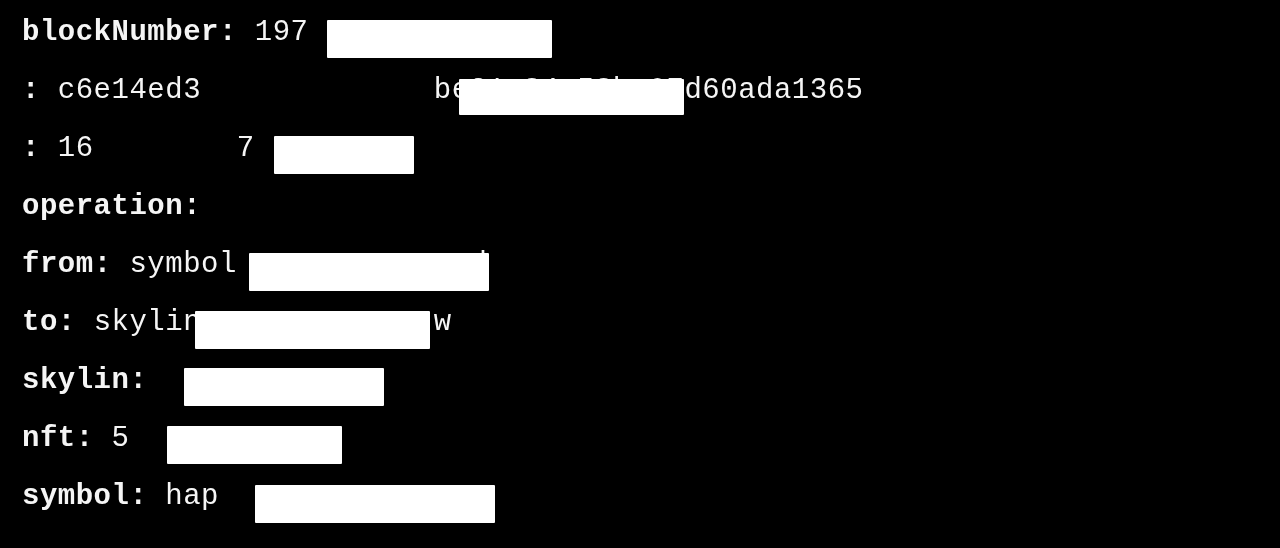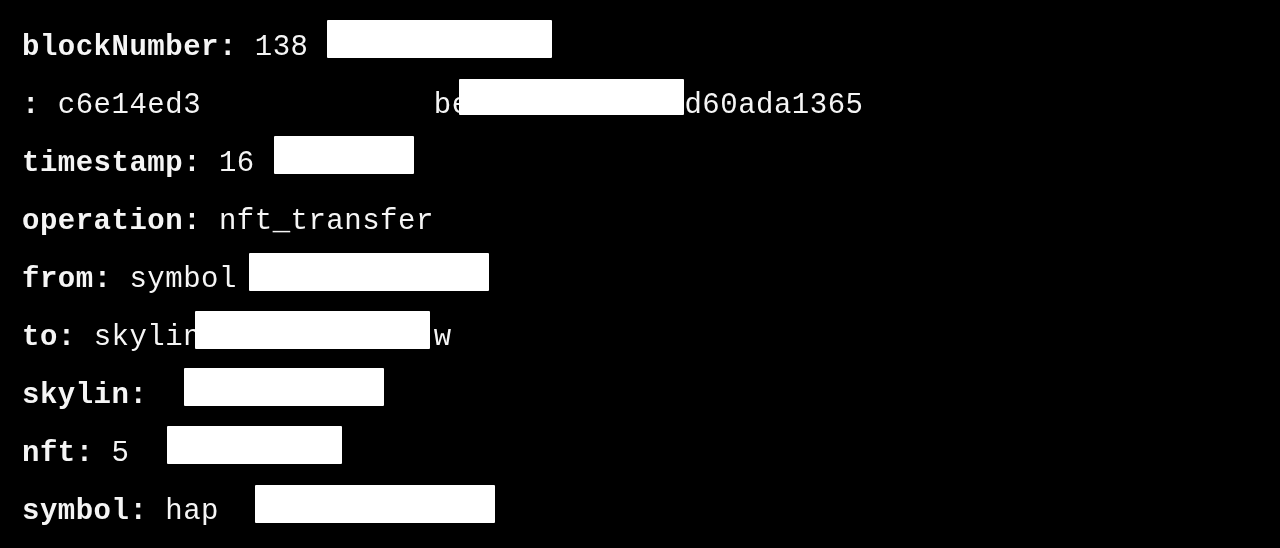--- a/index.html
+++ b/index.html
@@ -16,41 +16,41 @@
     font-size: 29px;
     line-height: 1.0;
     padding: 18px 22px;
     letter-spacing: 0.5px;
     filter: blur(0.3px);
   }
   .row {
     position: relative;
     height: 58px;
     display: flex;
-    align-items: center;
+    align-items: flex-start;
     white-space: pre;
   }
   .key {
     font-weight: bold;
   }
   .val {
     font-weight: normal;
   }
   .redact {
     position: absolute;
     background: #fff;
     border-radius: 1px;
   }
 </style>
 </head>
 <body>
 
 <div class="console" id="console">
-    <div class="row"><span class="key">blockNumber</span><span class="key">: </span><span class="val">138</span><div class="redact" style="left: 305px; top: 2px; width: 225px; height: 38px;"></div></div>
+    <div class="row"><span class="key">blockNumber</span><span class="key">: </span><span class="val">197</span><div class="redact" style="left: 305px; top: 2px; width: 225px; height: 38px;"></div></div>
     <div class="row"><span class="key">: </span><span class="val">c6e14ed3</span><span class="val" style="visibility: hidden;">XXXXXXXXXXXXX</span><span class="val">be31a84a58bc07d60ada1365</span><div class="redact" style="left: 437px; top: 3px; width: 225px; height: 36px;"></div></div>
-    <div class="row"><span class="key">timestamp</span><span class="key">: </span><span class="val">16</span><span class="val" style="visibility: hidden;">XXXXXXXX</span><span class="val">7</span><div class="redact" style="left: 252px; top: 2px; width: 140px; height: 38px;"></div></div>
-    <div class="row"><span class="key">operation</span><span class="key">: </span><span class="val">nft_transfer</span></div>
+    <div class="row"><span class="key">: </span><span class="val">16</span><span class="val" style="visibility: hidden;">XXXXXXXX</span><span class="val">7</span><div class="redact" style="left: 252px; top: 2px; width: 140px; height: 38px;"></div></div>
+    <div class="row"><span class="key">operation</span><span class="key">: </span></div>
     <div class="row"><span class="key">from</span><span class="key">: </span><span class="val">symbol</span><span class="val" style="visibility: hidden;">XXXXXXXXXXXXX</span><span class="val">d</span><div class="redact" style="left: 227px; top: 3px; width: 240px; height: 38px;"></div></div>
     <div class="row"><span class="key">to</span><span class="key">: </span><span class="val">skylin</span><span class="val" style="visibility: hidden;">XXXXXXXXXXXXX</span><span class="val">w</span><div class="redact" style="left: 173px; top: 3px; width: 235px; height: 38px;"></div></div>
     <div class="row"><span class="key">skylin</span><span class="key">: </span><span class="val"></span><div class="redact" style="left: 162px; top: 2px; width: 200px; height: 38px;"></div></div>
     <div class="row"><span class="key">nft</span><span class="key">: </span><span class="val">5</span><div class="redact" style="left: 145px; top: 2px; width: 175px; height: 38px;"></div></div>
     <div class="row"><span class="key">symbol</span><span class="key">: </span><span class="val">hap</span><div class="redact" style="left: 233px; top: 3px; width: 240px; height: 38px;"></div></div>
   </div>
 
 </body></html>

